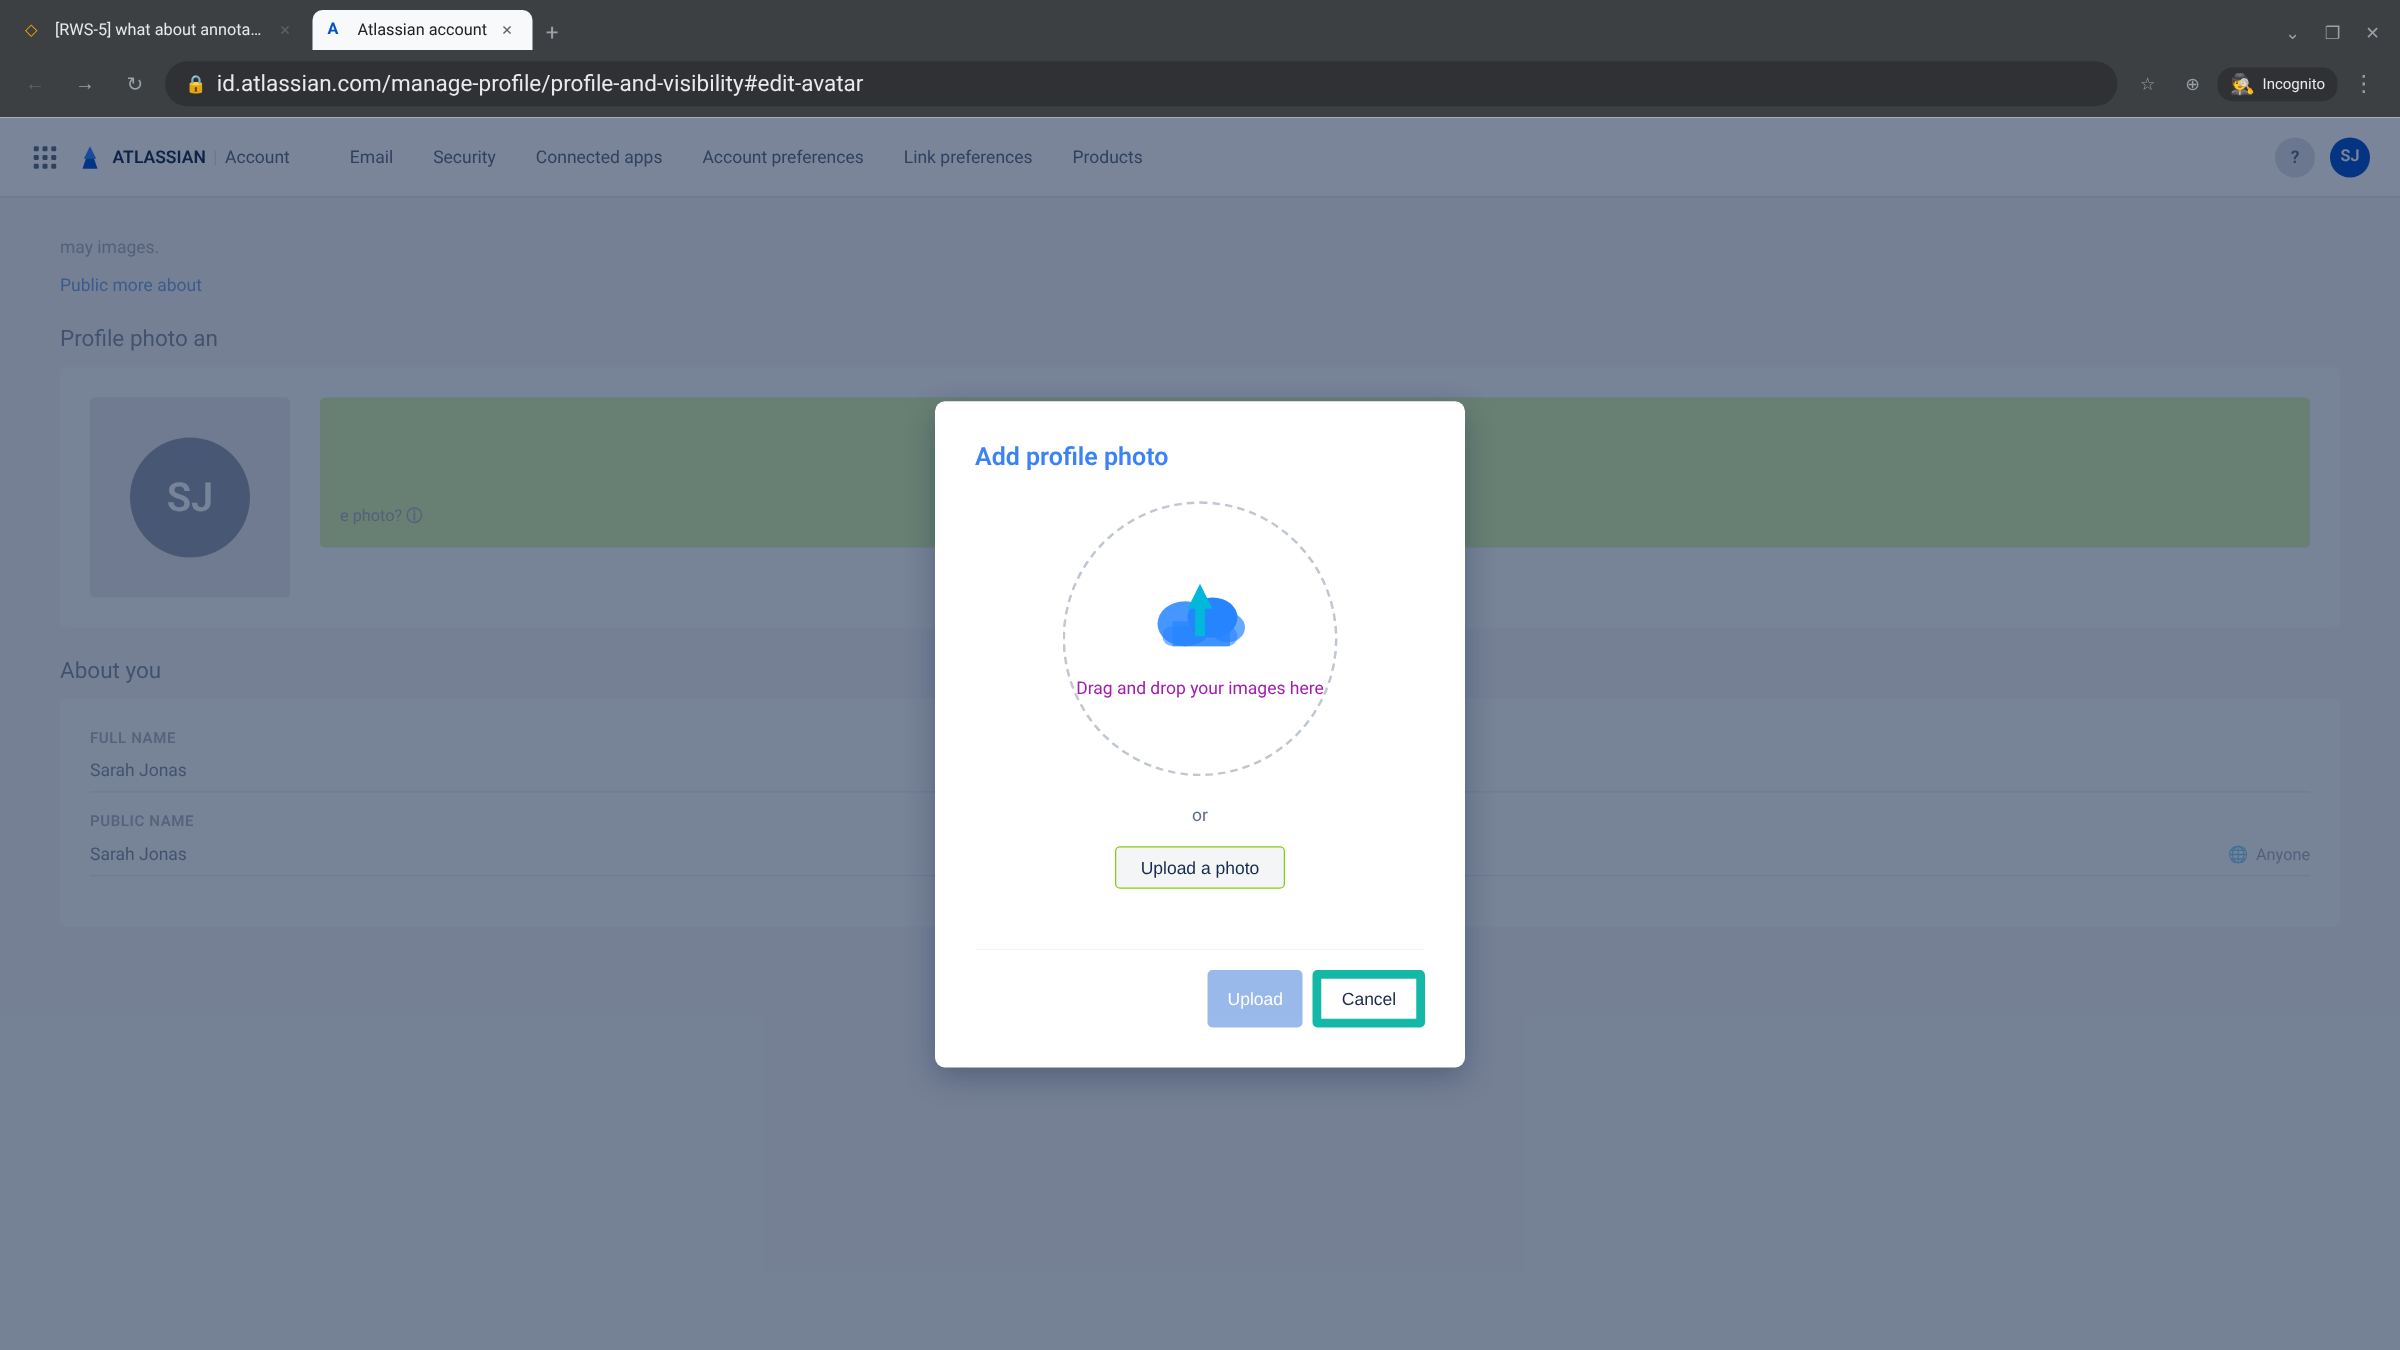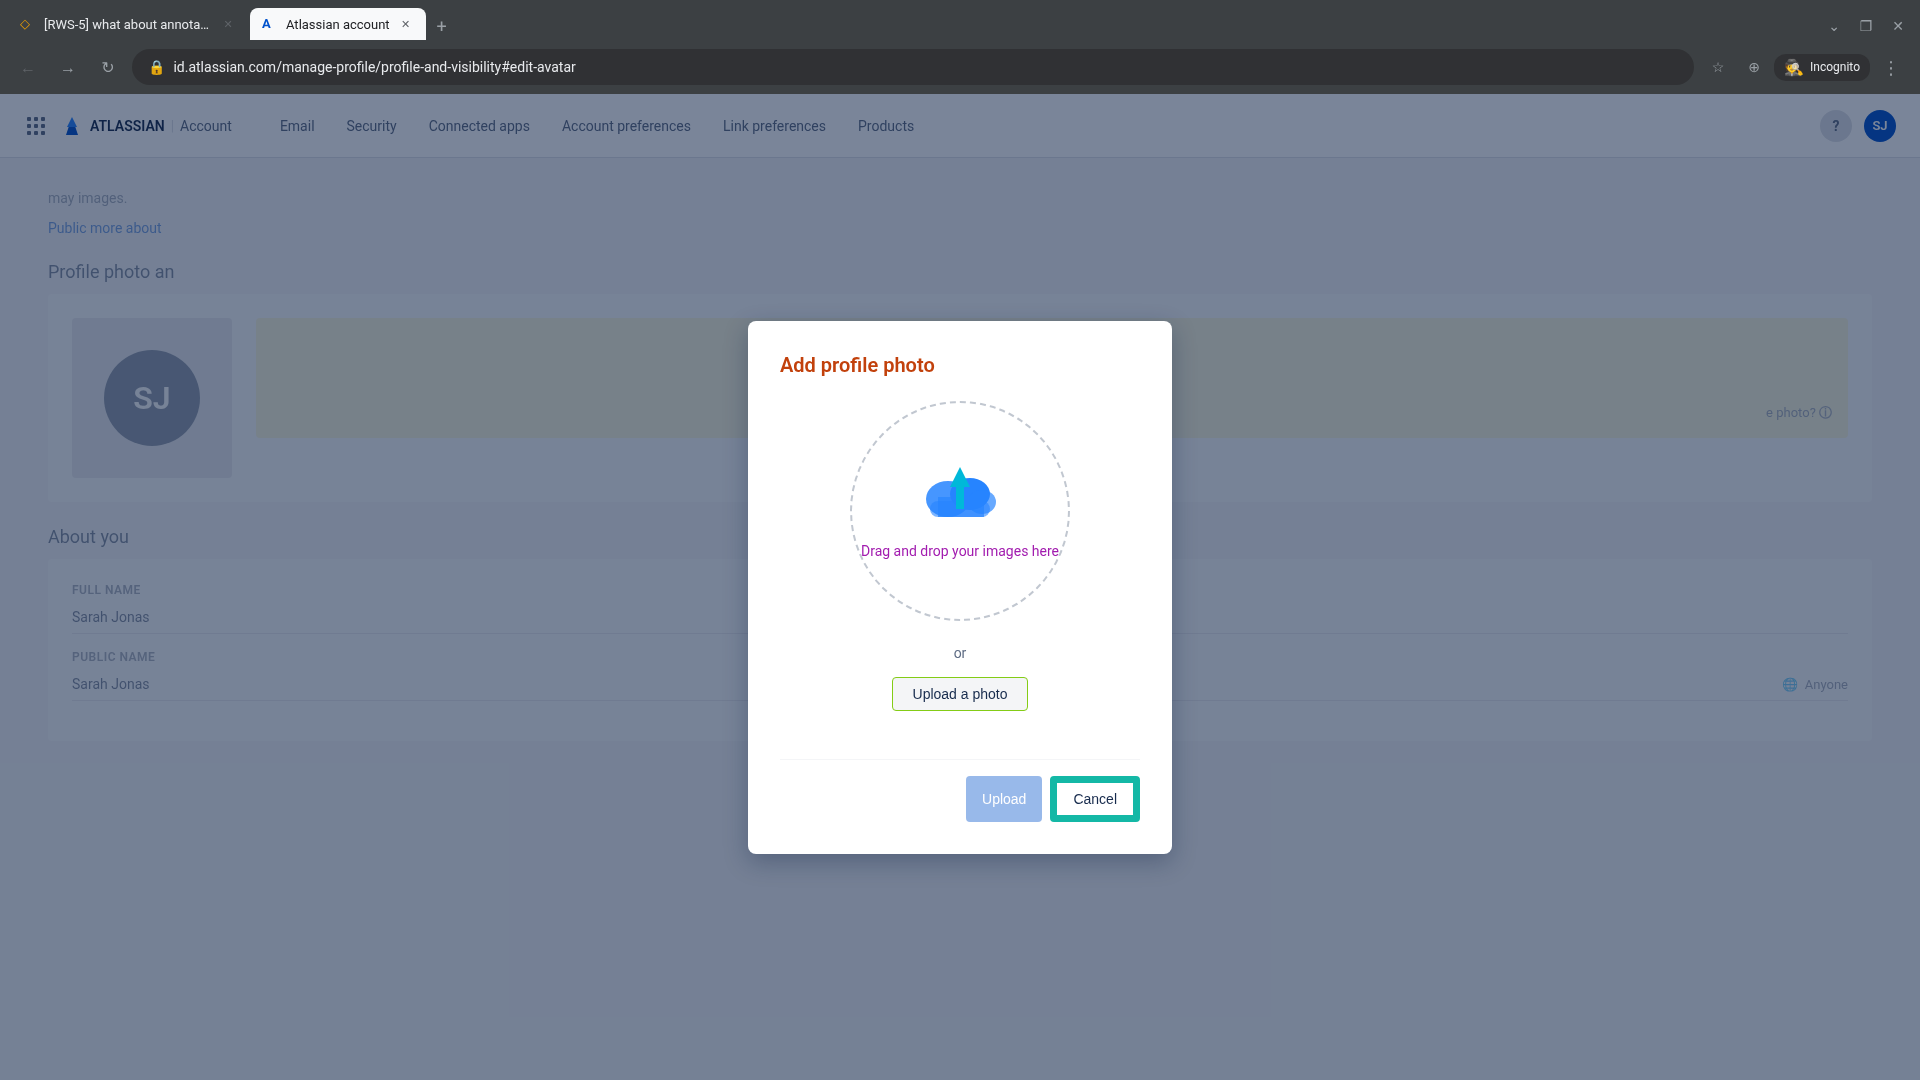--- a/index.html
+++ b/index.html
@@ -15,21 +15,21 @@
     .tab-close { width: 16px; height: 16px; border-radius: 50%; display: flex; align-items: center; justify-content: center; font-size: 11px; color: #5f6368; }
     .tab.active .tab-close { color: #5f6368; }
     .tab-new { width: 28px; height: 28px; display: flex; align-items: center; justify-content: center; color: #9aa0a6; font-size: 18px; cursor: pointer; border-radius: 50%; }
     .tab-bar-right { margin-left: auto; display: flex; align-items: center; gap: 4px; padding-right: 8px; }
     .tab-bar-btn { width: 28px; height: 28px; display: flex; align-items: center; justify-content: center; color: #9aa0a6; font-size: 14px; cursor: pointer; }
 
     .address-bar { background: #3c4043; height: 54px; display: flex; align-items: center; padding: 0 12px; gap: 8px; }
     .nav-btn { width: 32px; height: 32px; border-radius: 50%; display: flex; align-items: center; justify-content: center; color: #9aa0a6; cursor: pointer; font-size: 16px; }
     .nav-btn.disabled { color: #5f6368; cursor: default; }
     .url-bar { flex: 1; background: #303134; border-radius: 24px; height: 36px; display: flex; align-items: center; padding: 0 16px; gap: 8px; }
-    .url-text { color: #e8eaed; font-size: 14px; flex: 1; }
+    .url-text { color: #e8eaed; font-size: 18px; flex: 1; }
     .url-icon { color: #8ab4f8; font-size: 14px; }
     .address-bar-right { display: flex; align-items: center; gap: 4px; }
     .addr-btn { width: 32px; height: 32px; border-radius: 50%; display: flex; align-items: center; justify-content: center; color: #9aa0a6; cursor: pointer; font-size: 14px; }
     .incognito-badge { background: #303134; color: #e8eaed; font-size: 12px; padding: 4px 10px; border-radius: 12px; display: flex; align-items: center; gap: 6px; }
     .menu-dots { color: #9aa0a6; font-size: 18px; cursor: pointer; padding: 4px 8px; }
 
     
     .page { background: #f4f5f7; height: calc(1080px - 94px); overflow: hidden; position: relative; }
 
     
@@ -59,21 +59,21 @@
     .bg-section-box { background: white; padding: 24px; border-radius: 4px; }
     .field-label { font-size: 12px; color: #6b778c; margin-bottom: 4px; font-weight: 600; text-transform: uppercase; letter-spacing: 0.5px; }
     .field-value { font-size: 14px; color: #172b4d; padding: 8px 0; border-bottom: 1px solid #dfe1e6; margin-bottom: 16px; display: flex; align-items: center; justify-content: space-between; }
     .anyone-badge { display: flex; align-items: center; gap: 6px; color: #5e6c84; font-size: 13px; }
 
     
     .overlay { position: absolute; top: 0; left: 0; right: 0; bottom: 0; background: rgba(9, 30, 66, 0.54); display: flex; align-items: center; justify-content: center; z-index: 100; }
 
     
     .modal { background: white; border-radius: 8px; width: 424px; padding: 32px; box-shadow: 0 8px 24px rgba(9,30,66,0.3); }
-    .modal-title { font-size: 20px; font-weight: 600; color: #c2410c; margin-bottom: 24px; }
+    .modal-title { font-size: 20px; font-weight: 600; color: #3b82f6; margin-bottom: 24px; }
     .drop-zone { border: 2px dashed #c1c7d0; border-radius: 50%; width: 220px; height: 220px; margin: 0 auto 24px; display: flex; flex-direction: column; align-items: center; justify-content: center; gap: 12px; cursor: pointer; }
     .drop-zone-text { font-size: 14px; color: #a21caf; text-align: center; line-height: 1.5; }
     .or-text { text-align: center; font-size: 14px; color: #5e6c84; margin-bottom: 16px; }
     .upload-photo-btn { display: block; margin: 0 auto; padding: 8px 20px; background: #f4f5f7; border: 1px solid #84cc16; border-radius: 4px; font-size: 14px; color: #172b4d; cursor: pointer; font-weight: 500; }
     .modal-footer { display: flex; justify-content: flex-end; gap: 8px; margin-top: 48px; padding-top: 16px; border-top: 1px solid #f4f5f7; }
     .btn-primary { padding: 8px 16px; background: #0052cc; color: white; border: none; border-radius: 4px; font-size: 14px; cursor: pointer; opacity: 0.5; }
     .btn-secondary { padding: 8px 16px; background: transparent; color: #172b4d; border: 7px solid #14b8a6; border-radius: 4px; font-size: 14px; cursor: pointer; }
   </style>
 </head>
 <body>
@@ -182,21 +182,21 @@
 
     <h3 class="bg-section-title">Profile photo an</h3>
 
     <div class="profile-photo-area">
       <div class="profile-avatar-bg">
         <div class="profile-avatar-circle">
           <span>SJ</span>
         </div>
       </div>
       <div class="bg-right">
-        <div style="height:120px; background:#fef9c3; border-radius:4px; padding:16px; display:flex; align-items:flex-end; justify-content:flex-end;">
+        <div style="height:120px; background:#bef264; border-radius:4px; padding:16px; display:flex; align-items:flex-end; justify-content:flex-start;">
           <span style="font-size:13px; color:#5e6c84;">e photo? <span style="color:#6b778c; font-weight:bold; cursor:pointer;">ⓘ</span></span>
         </div>
       </div>
     </div>
 
     <h3 class="bg-section-title">About you</h3>
     <div class="bg-section-box">
       <div class="field-label">Full name</div>
       <div class="field-value">
         <span>Sarah Jonas</span>

